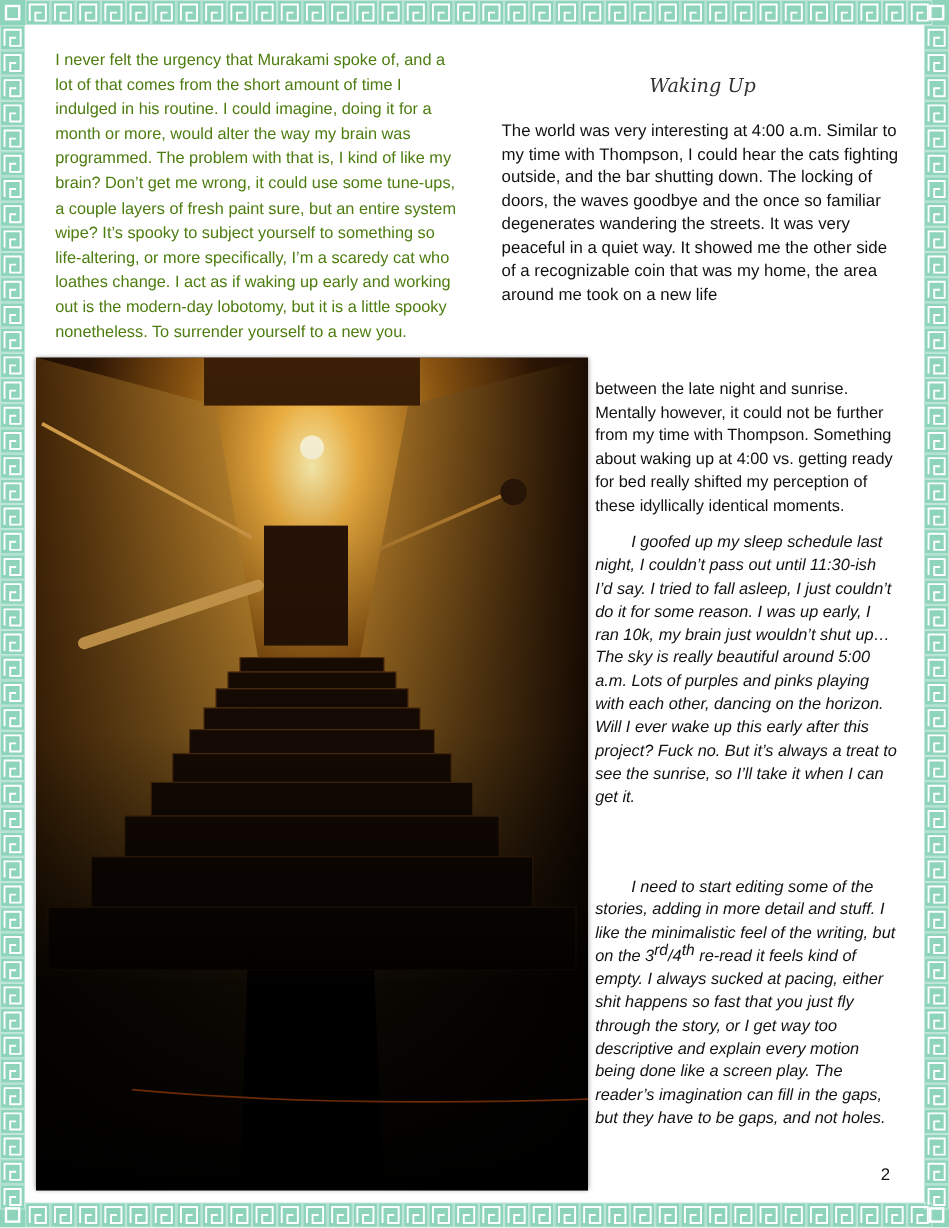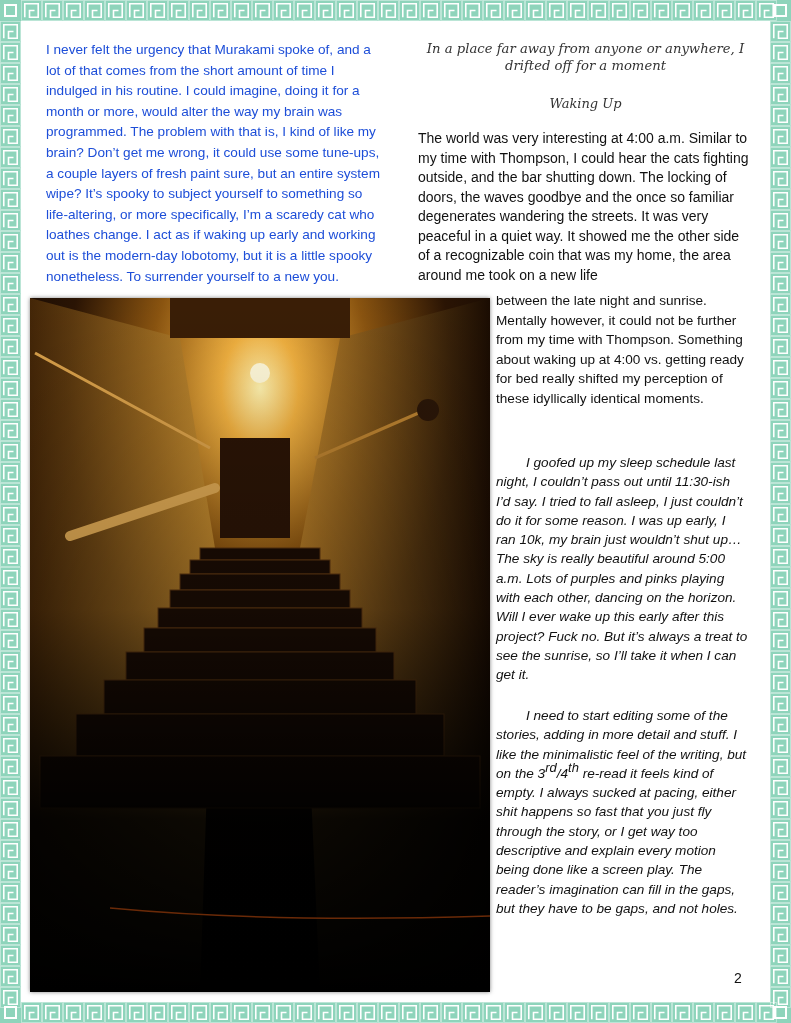--- a/index.html
+++ b/index.html
@@ -3,30 +3,30 @@
 <meta charset="utf-8">
 <style>
   html, body { margin: 0; padding: 0; }
   body { width: 791px; height: 1023px; position: relative; background: #fff; overflow: hidden;
          font-family: "Liberation Sans", sans-serif; }
   .frame { position: absolute; left: 0; top: 0; width: 791px; height: 1023px; box-sizing: border-box;
            border: 21px solid #8ed4bb; }
   .frame-pattern { position: absolute; left: 0; top: 0; width: 791px; height: 1023px; pointer-events: none; }
   .page { position: absolute; left: 21px; top: 21px; width: 749px; height: 981px; background: #fff; }
   .left-text { position: absolute; left: 46px; top: 40px; width: 335px; font-family: "Liberation Sans", sans-serif;
-               font-size: 13.6px; line-height: 20.6px; color: #1d4ed8; }
+               font-size: 13.6px; line-height: 20.6px; color: #4d7c0f; }
   .right-col { position: absolute; left: 418px; top: 40px; width: 335px; color: #111; }
   .subtitle { font-family: "DejaVu Serif", serif; font-style: italic; font-size: 13.2px; line-height: 17px;
               text-align: center; color: #333; margin: 0; }
-  .heading { font-family: "DejaVu Serif", serif; font-style: italic; font-size: 13px; text-align: center;
+  .heading { font-family: "DejaVu Serif", serif; font-style: italic; font-size: 16px; text-align: center;
              color: #333; margin: 22px 0 18px; }
   .para1 { font-size: 14px; line-height: 19.5px; margin: 0; }
-  .narrow { position: absolute; left: 496px; width: 252px; font-size: 13.6px; color: #111; }
+  .narrow { position: absolute; left: 496px; width: 252px; font-size: 13.6px; color: #111; margin-top: 23px; }
   .p-cont { top: 291px; line-height: 19.5px; }
-  .p-it1 { top: 453px; line-height: 19.3px; font-style: italic; text-indent: 30px; }
+  .p-it1 { top: 419px; line-height: 19.3px; font-style: italic; text-indent: 30px; }
   .p-it2 { top: 706px; line-height: 19.3px; font-style: italic; text-indent: 30px; }
   .photo { position: absolute; left: 30px; top: 298px; width: 460px; height: 694px; overflow: hidden;
            box-shadow: 0 0 4px rgba(0,0,0,0.5); background: #050202; }
   .page-num { position: absolute; left: 734px; top: 970px; font-size: 14px; color: #111; }
   sup { font-size: 13px; line-height: 0; }
 </style>
 </head>
 <body>
 
 <div class="frame"></div>
@@ -699,21 +699,20 @@
     <rect x="775" y="5" width="11" height="11" fill="none" stroke="#ffffff" stroke-width="2"></rect>
     <rect x="5" y="1007" width="11" height="11" fill="none" stroke="#ffffff" stroke-width="2"></rect>
     <rect x="775" y="1007" width="11" height="11" fill="none" stroke="#ffffff" stroke-width="2"></rect>
   </svg>
 
 <div class="page"></div>
 
 <div class="left-text">I never felt the urgency that Murakami spoke of, and a lot of that comes from the short amount of time I indulged in his routine. I could imagine, doing it for a month or more, would alter the way my brain was programmed. The problem with that is, I kind of like my brain? Don’t get me wrong, it could use some tune-ups, a couple layers of fresh paint sure, but an entire system wipe? It’s spooky to subject yourself to something so life-altering, or more specifically, I’m a scaredy cat who loathes change. I act as if waking up early and working out is the modern-day lobotomy, but it is a little spooky nonetheless. To surrender yourself to a new you.</div>
 
 <div class="right-col">
-  <p class="subtitle">In a place far away from anyone or anywhere, I drifted off for a moment</p>
   <p class="heading">Waking Up</p>
   <p class="para1">The world was very interesting at 4:00 a.m. Similar to my time with Thompson, I could hear the cats fighting outside, and the bar shutting down. The locking of doors, the waves goodbye and the once so familiar degenerates wandering the streets. It was very peaceful in a quiet way. It showed me the other side of a recognizable coin that was my home, the area around me took on a new life</p>
 </div>
 
 <div class="narrow p-cont">between the late night and sunrise. Mentally however, it could not be further from my time with Thompson. Something about waking up at 4:00 vs. getting ready for bed really shifted my perception of these idyllically identical moments.</div>
 <div class="narrow p-it1">I goofed up my sleep schedule last night, I couldn’t pass out until 11:30-ish I’d say. I tried to fall asleep, I just couldn’t do it for some reason. I was up early, I ran 10k, my brain just wouldn’t shut up… The sky is really beautiful around 5:00 a.m. Lots of purples and pinks playing with each other, dancing on the horizon. Will I ever wake up this early after this project? Fuck no. But it’s always a treat to see the sunrise, so I’ll take it when I can get it.</div>
 <div class="narrow p-it2"><span>I need to start editing some of the stories, adding in more detail and stuff. I like the minimalistic feel of the writing, but on the 3</span><sup>rd</sup><span>/4</span><sup>th</sup><span> re-read it feels kind of empty. I always sucked at pacing, either shit happens so fast that you just fly through the story, or I get way too descriptive and explain every motion being done like a screen play. The reader’s imagination can fill in the gaps, but they have to be gaps, and not holes.</span></div>
 
 <div class="photo">
   <svg width="460" height="694" viewBox="0 0 460 694">

